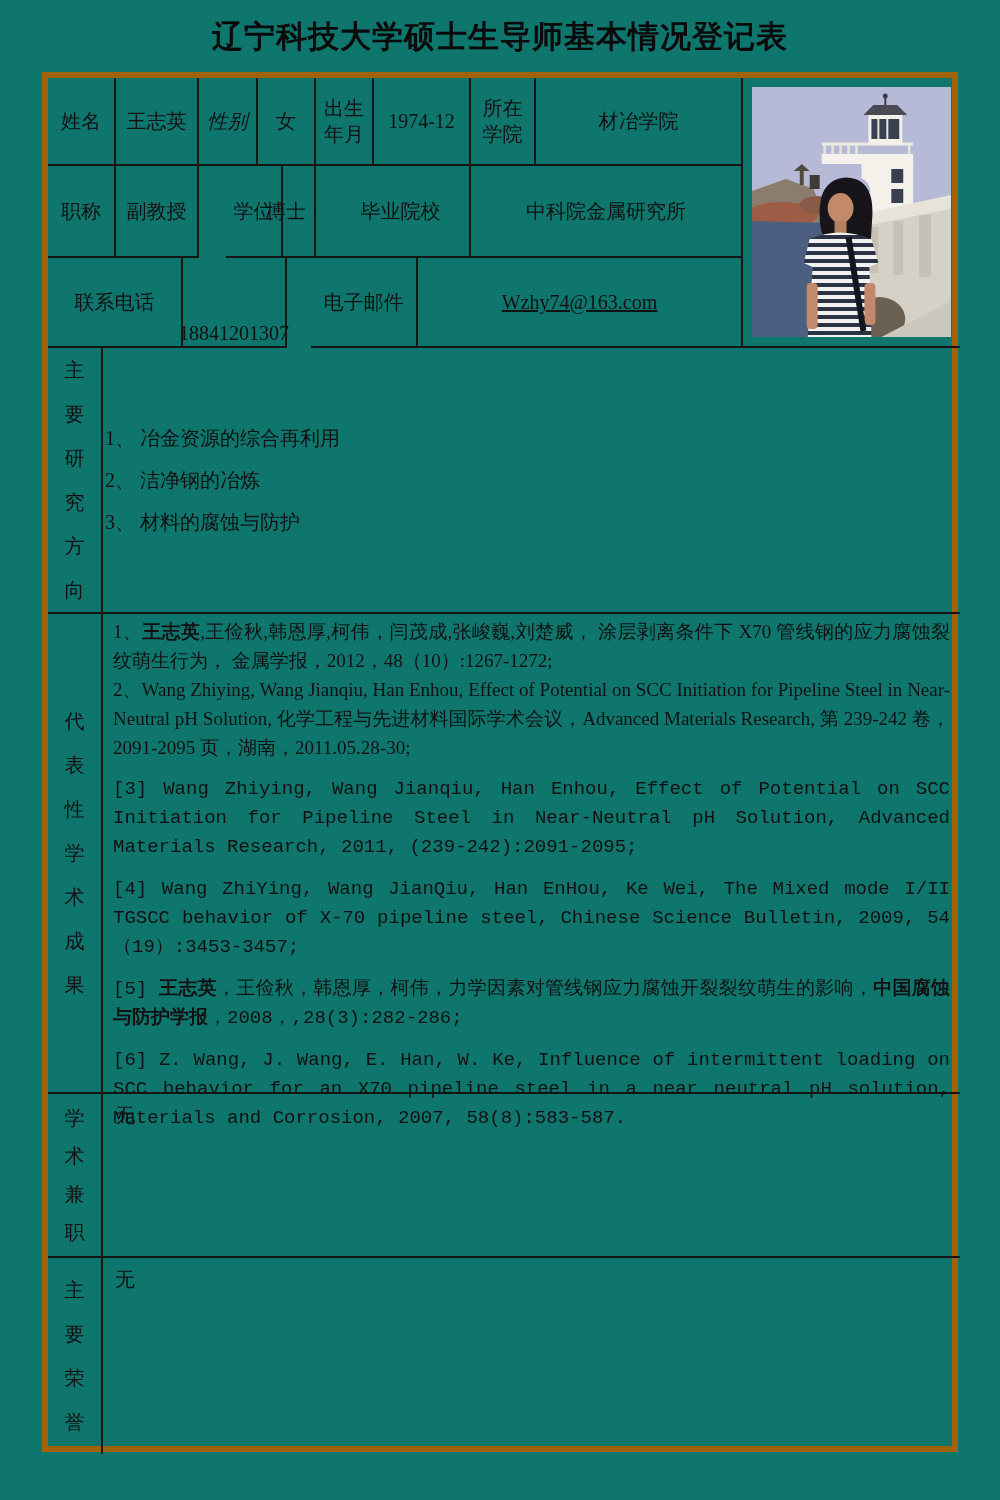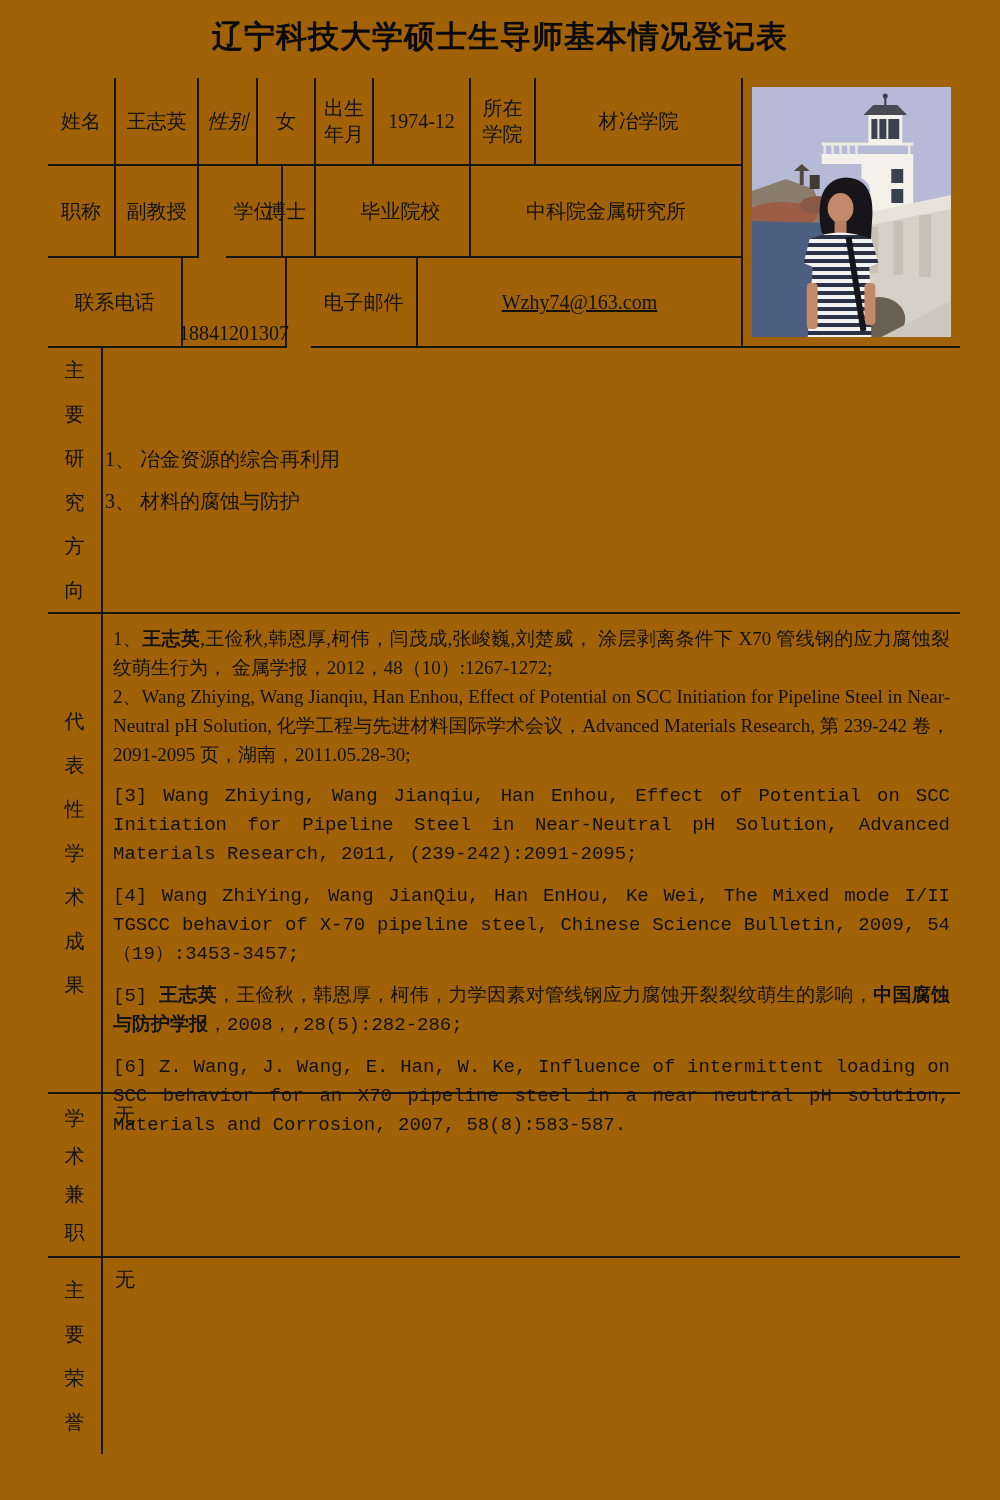--- a/index.html
+++ b/index.html
@@ -1,36 +1,36 @@
 <!DOCTYPE html>
 <html><head>
 <meta charset="utf-8">
 <style>
   html,body{margin:0;padding:0;background:#fff;}
-  .page{position:relative;width:1000px;height:1500px;background:#a16207;overflow:hidden;
+  .page{position:relative;width:1000px;height:1500px;background:#0f766e;overflow:hidden;
         font-family:"Liberation Serif","DejaVu Serif",serif;color:#111;}
   .doc-title{position:absolute;left:0;top:16px;width:1000px;text-align:center;
         font-family:"Liberation Sans","DejaVu Sans",sans-serif;
         font-weight:bold;font-size:31px;letter-spacing:1px;color:#0a0a0a;}
   .tbl{position:absolute;left:42px;top:72px;width:916px;height:1380px;
         border:6px solid #a16207;box-sizing:border-box;}
   .cell{position:absolute;box-sizing:border-box;border-right:2px solid #161616;
         border-bottom:2px solid #161616;display:flex;align-items:center;justify-content:center;
         font-size:20px;line-height:26px;text-align:center;}
   .cell.noright{border-right:none;}
   .cell.nobottom{border-bottom:none;}
   .wrap2{width:2.3em;text-align:center;}
   .email{text-decoration:underline;cursor:pointer;}
   .vlabel{white-space:pre-line;text-align:center;font-size:20px;}
   .lh44{line-height:44px;} .lh38{line-height:38px;}
   .content{align-items:stretch;justify-content:flex-start;text-align:left;}
   .research-box{display:flex;flex-direction:column;justify-content:center;
         padding-left:2px;row-gap:14px;width:100%;}
   .research-line{font-size:20px;line-height:28px;}
-  .pubs-box{display:block;width:100%;padding:10px 10px 0 10px;box-sizing:border-box;}
+  .pubs-box{display:block;width:100%;padding:3px 10px 0 10px;box-sizing:border-box;}
   .pub-item{font-size:19px;line-height:29px;text-align:justify;text-justify:inter-ideograph;}
   .pub-item.gap{margin-top:13px;font-family:Liberation Mono, monospace;}
   .pub-item .b{font-weight:bold;}
   .none-box{display:block;width:100%;padding:8px 0 0 12px;box-sizing:border-box;
         font-size:20px;}
   .photo-cell{padding:9px;}
   .photo-frame{width:100%;height:100%;display:block;}
 </style>
 </head>
 <body>
@@ -173,40 +173,41 @@
         <span class="vlabel lh44">主
 要
 研
 究
 方
 向</span>
       </div>
     <div class="cell noright content" style="left:55px;top:270px;width:857px;height:266px;">
       <div class="research-box">
           <div class="research-line">1、 冶金资源的综合再利用</div>
+          <div class="research-line">2、 洁净钢的冶炼</div>
           <div class="research-line">3、 材料的腐蚀与防护</div>
         </div>
     </div>
 
     <div class="cell" style="left:0;top:536px;width:55px;height:480px;">
         <span class="vlabel lh44">代
 表
 性
 学
 术
 成
 果</span>
       </div>
     <div class="cell noright content" style="left:55px;top:536px;width:857px;height:480px;">
       <div class="pubs-box">
           <div class="pub-item"><span>1、</span><span class="b">王志英</span><span>,王俭秋,韩恩厚,柯伟，闫茂成,张峻巍,刘楚威， 涂层剥离条件下 X70 管线钢的应力腐蚀裂纹萌生行为， 金属学报，2012，48（10）:1267-1272;</span></div>
           <div class="pub-item"><span>2、Wang Zhiying, Wang Jianqiu, Han Enhou, Effect of Potential on SCC Initiation for Pipeline Steel in Near-Neutral pH Solution, 化学工程与先进材料国际学术会议，Advanced Materials Research, 第 239-242 卷，2091-2095 页，湖南，2011.05.28-30;</span></div>
           <div class="pub-item gap"><span>[3] Wang Zhiying, Wang Jianqiu, Han Enhou, Effect of Potential on SCC Initiation for Pipeline Steel in Near-Neutral pH Solution, Advanced Materials Research, 2011, (239-242):2091-2095;</span></div>
           <div class="pub-item gap"><span>[4] Wang ZhiYing, Wang JianQiu, Han EnHou, Ke Wei, The Mixed mode I/II TGSCC behavior of X-70 pipeline steel, Chinese Science Bulletin, 2009, 54（19）:3453-3457;</span></div>
-          <div class="pub-item gap"><span>[5] </span><span class="b">王志英</span><span>，王俭秋，韩恩厚，柯伟，力学因素对管线钢应力腐蚀开裂裂纹萌生的影响，</span><span class="b">中国腐蚀与防护学报</span><span>，2008，,28(5):282-286;</span></div>
+          <div class="pub-item gap"><span>[5] </span><span class="b">王志英</span><span>，王俭秋，韩恩厚，柯伟，力学因素对管线钢应力腐蚀开裂裂纹萌生的影响，</span><span class="b">中国腐蚀与防护学报</span><span>，2008，,28(3):282-286;</span></div>
           <div class="pub-item gap"><span>[6] Z. Wang, J. Wang, E. Han, W. Ke, Influence of intermittent loading on SCC behavior for an X70 pipeline steel in a near neutral pH solution, Materials and Corrosion, 2007, 58(8):583-587.</span></div>
         </div>
     </div>
 
     <div class="cell" style="left:0;top:1016px;width:55px;height:164px;">
         <span class="vlabel lh38">学
 术
 兼
 职</span>
       </div>

